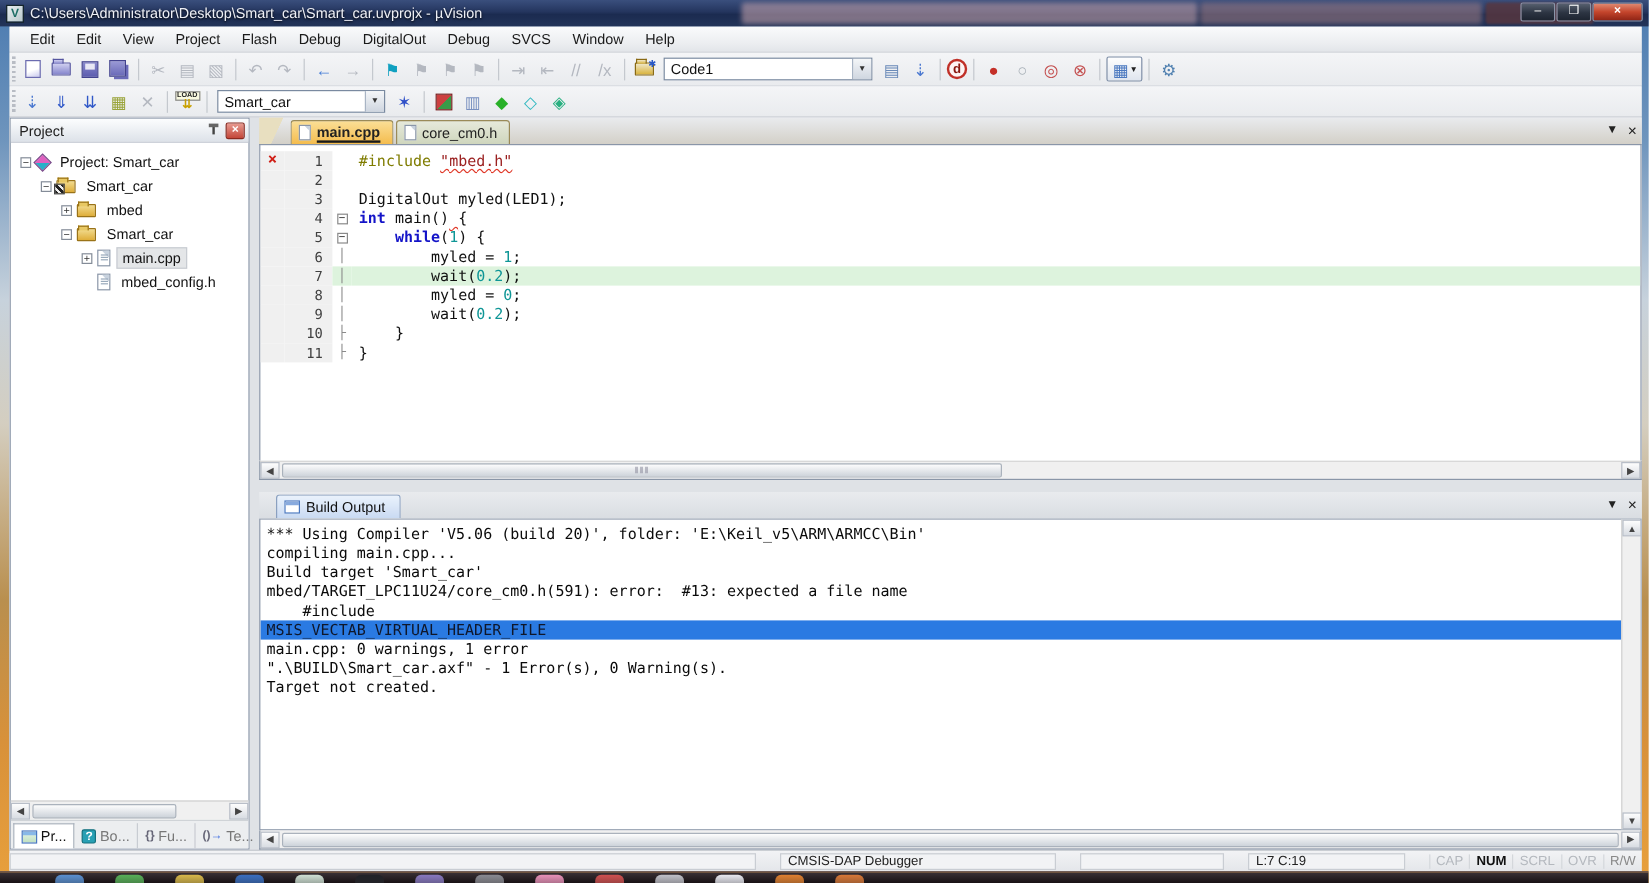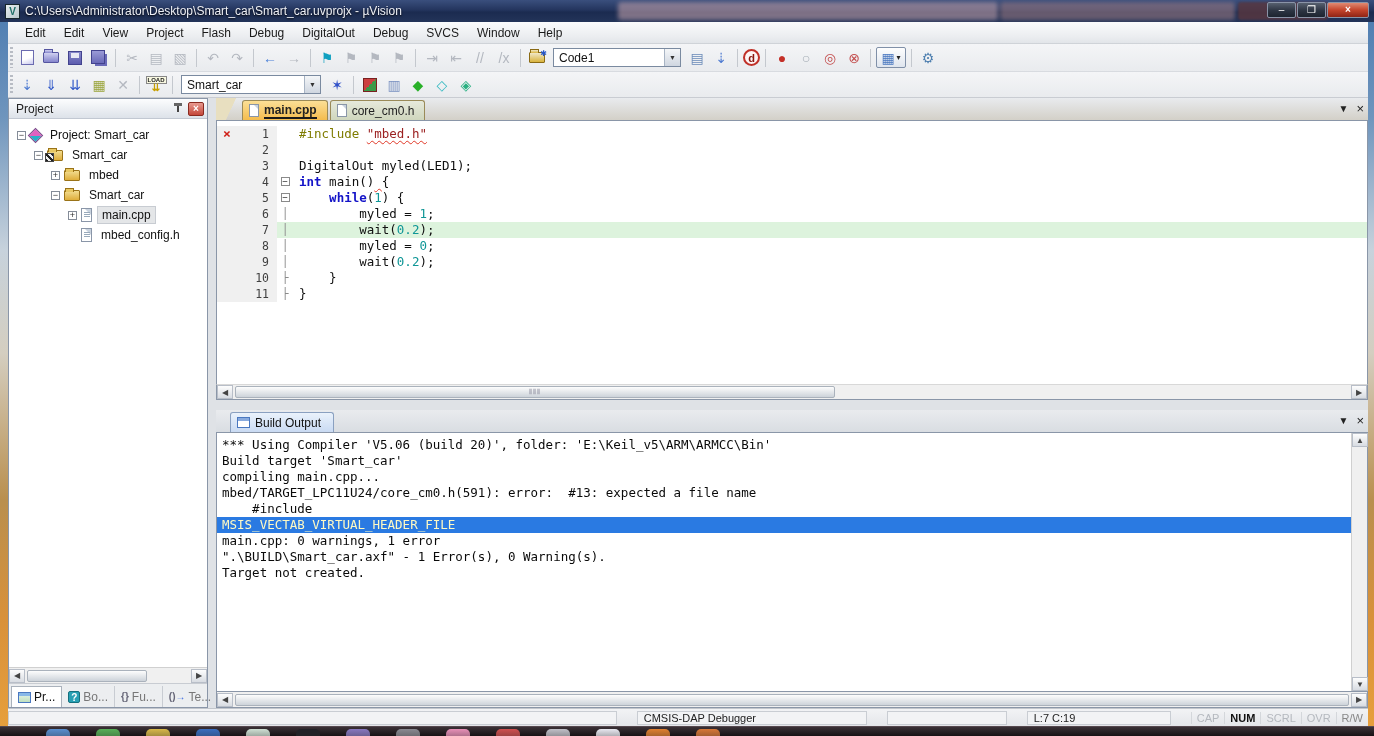--- a/index.html
+++ b/index.html
@@ -144,21 +144,21 @@
   .panel-gap { height:10px; }
 
   .btabbar { height:22px; display:flex; align-items:flex-end; background:linear-gradient(180deg,#e9ebee,#d9dde2); position:relative; }
   .btab { display:flex; align-items:center; height:20px; margin-left:14px; padding:0 12px 0 6px;
     border:1px solid #8aa0c0; border-bottom:none; border-radius:3px 3px 0 0;
     background:linear-gradient(180deg,#eaf2fc,#c9daf2); color:#111; }
   .btab .bico { width:13px; height:11px; background:#fff; border:1px solid #4a78c0; box-shadow:inset 0 3px 0 #88aade; margin-right:5px; }
   .build-wrap { flex:1; display:flex; border:1px solid #8a96a8; background:#fff; min-height:0; }
   .build-out { flex:1; font-family:"DejaVu Sans Mono", monospace; font-size:12.5px; padding-top:4px; overflow:hidden; }
   .bo-line { height:16px; line-height:16px; white-space:pre; padding-left:5px; color:#0a0a0a; }
-  .bo-line.sel { background:#2a7ae2; color:#fef9c3; }
+  .bo-line.sel { background:#2a7ae2; color:#0f172a; }
   .vscroll { width:16px; background:#f0f0f0; border-left:1px solid #d0d0d0; display:flex; flex-direction:column; justify-content:space-between; }
   .bo-hscroll { height:16px; background:#f0f0f0; border:1px solid #8a96a8; border-top:none; display:flex; align-items:center; }
 
   
   .statusbar { height:18px; background:linear-gradient(180deg,#f2f3f5,#e4e6ea); border-top:1px solid #c2c6cc;
     display:flex; align-items:center; font-size:11px; color:#222; }
   .seg { height:14px; border:1px solid #c9cdd3; background:#f2f3f5; margin-right:20px; display:flex; align-items:center; padding:0 6px; }
   .seg.grow { flex:1; }
   .flag { color:#b4b8be; padding:0 5px; border-left:1px solid #d4d7db; }
   .flag.on { color:#111; font-weight:bold; }
@@ -234,21 +234,21 @@
           <span class="icon dis">⚑</span>
           <div class="tsep"></div>
           <span class="icon dis">⇥</span>
           <span class="icon dis">⇤</span>
           <span class="icon dis">//</span>
           <span class="icon dis">/x</span>
           <div class="tsep"></div>
           <span class="icon">
             <span class="ic-findfold"></span>
           </span>
-          <div class="combo" style="width: 128px; justify-content: center;">
+          <div class="combo" style="width: 174px; justify-content: center;">
             <span class="combo-text">Code1</span>
             <span class="combo-btn">▼</span>
           </div>
           <span class="icon" style="color: rgb(106, 138, 184);">▤</span>
           <span class="icon" style="color: rgb(74, 120, 208);">⇣</span>
           <div class="tsep"></div>
           <span class="icon round-d">d</span>
           <div class="tsep"></div>
           <span class="icon" style="color: rgb(196, 48, 40);">●</span>
           <span class="icon" style="color: rgb(168, 176, 184);">○</span>
@@ -407,22 +407,22 @@
             <span>Build Output</span>
           </div>
           <div class="bar-ctl">
             <span>▼</span>
             <span style="font-size:13px;">×</span>
           </div>
         </div>
         <div class="build-wrap">
           <div class="build-out" id="build-out">
               <div class="bo-line">*** Using Compiler 'V5.06 (build 20)', folder: 'E:\Keil_v5\ARM\ARMCC\Bin'</div>
+              <div class="bo-line">compiling main.cpp...</div>
               <div class="bo-line">Build target 'Smart_car'</div>
-              <div class="bo-line">compiling main.cpp...</div>
               <div class="bo-line">mbed/TARGET_LPC11U24/core_cm0.h(591): error:  #13: expected a file name</div>
               <div class="bo-line">    #include</div>
               <div class="bo-line sel">MSIS_VECTAB_VIRTUAL_HEADER_FILE</div>
               <div class="bo-line">main.cpp: 0 warnings, 1 error</div>
               <div class="bo-line">".\BUILD\Smart_car.axf" - 1 Error(s), 0 Warning(s).</div>
               <div class="bo-line">Target not created.</div>
             </div>
           <div class="vscroll">
             <span class="sbtn">▲</span>
             <span class="sbtn">▼</span>
@@ -435,21 +435,21 @@
         </div>
       </div>
     </div>
 
     <div class="statusbar">
       <div class="seg grow"></div>
       <div class="seg" style="width:230px;">
         <span>CMSIS-DAP Debugger</span>
       </div>
       <div class="seg" style="width:120px;"></div>
-      <div class="seg" style="width:144px;">
+      <div class="seg" style="width:131px;">
         <span>L:7 C:19</span>
       </div>
       <div id="status-flags" style="display:flex;">
           <span class="flag">CAP</span>
           <span class="flag on">NUM</span>
           <span class="flag">SCRL</span>
           <span class="flag">OVR</span>
           <span class="flag mid">R/W</span>
         </div>
     </div>

